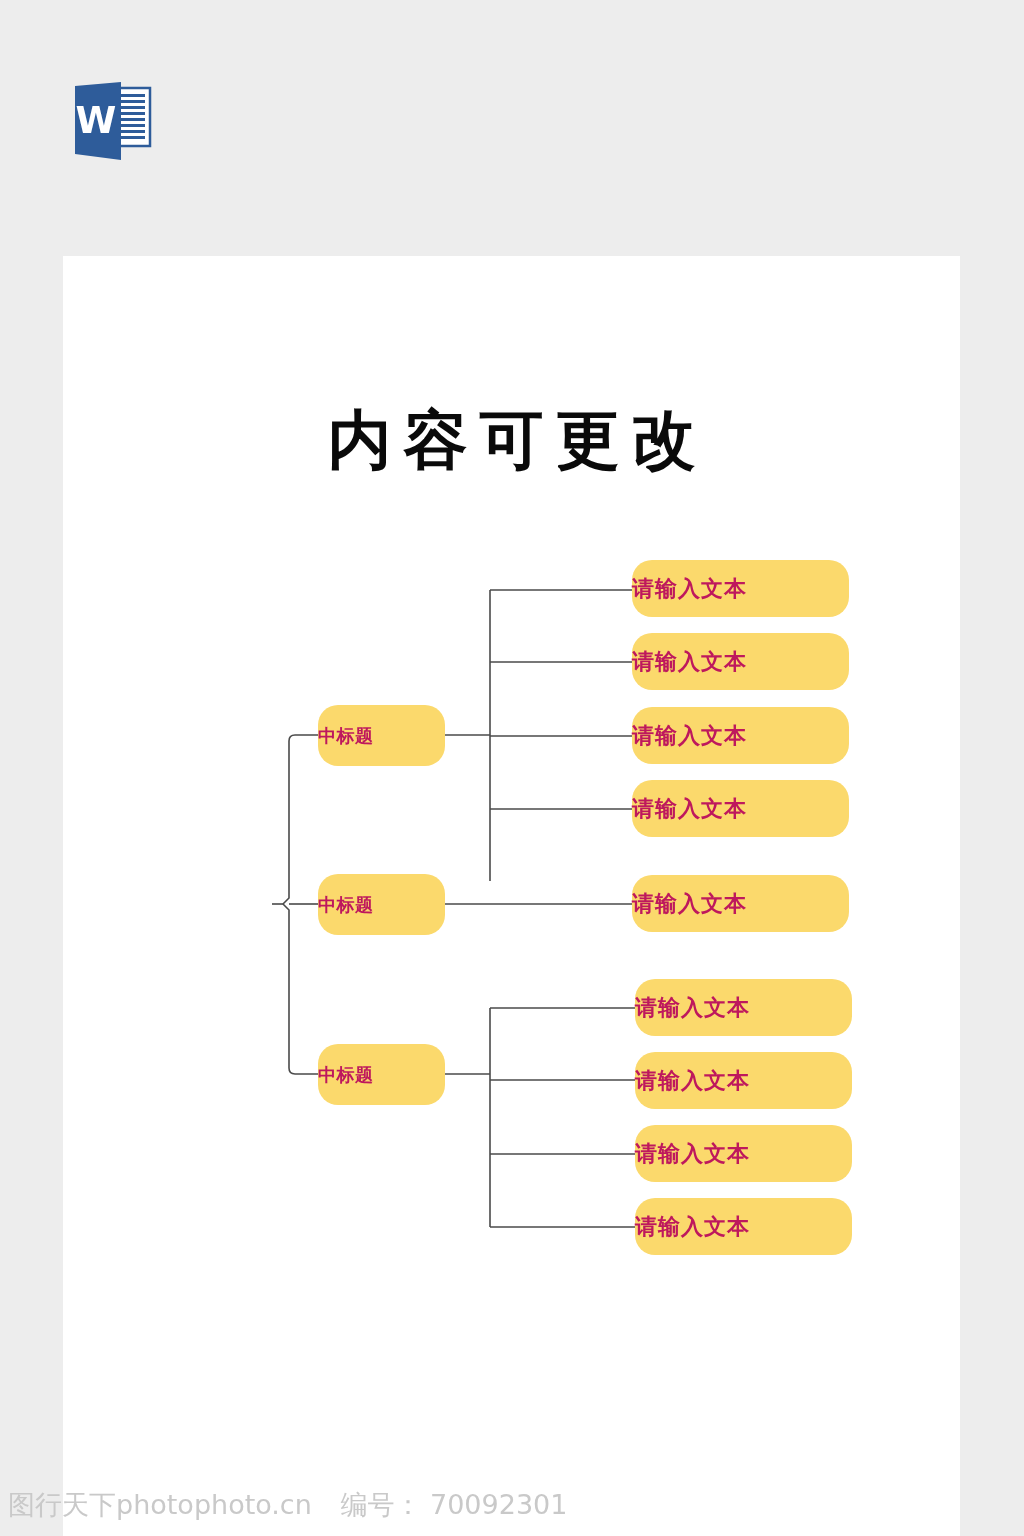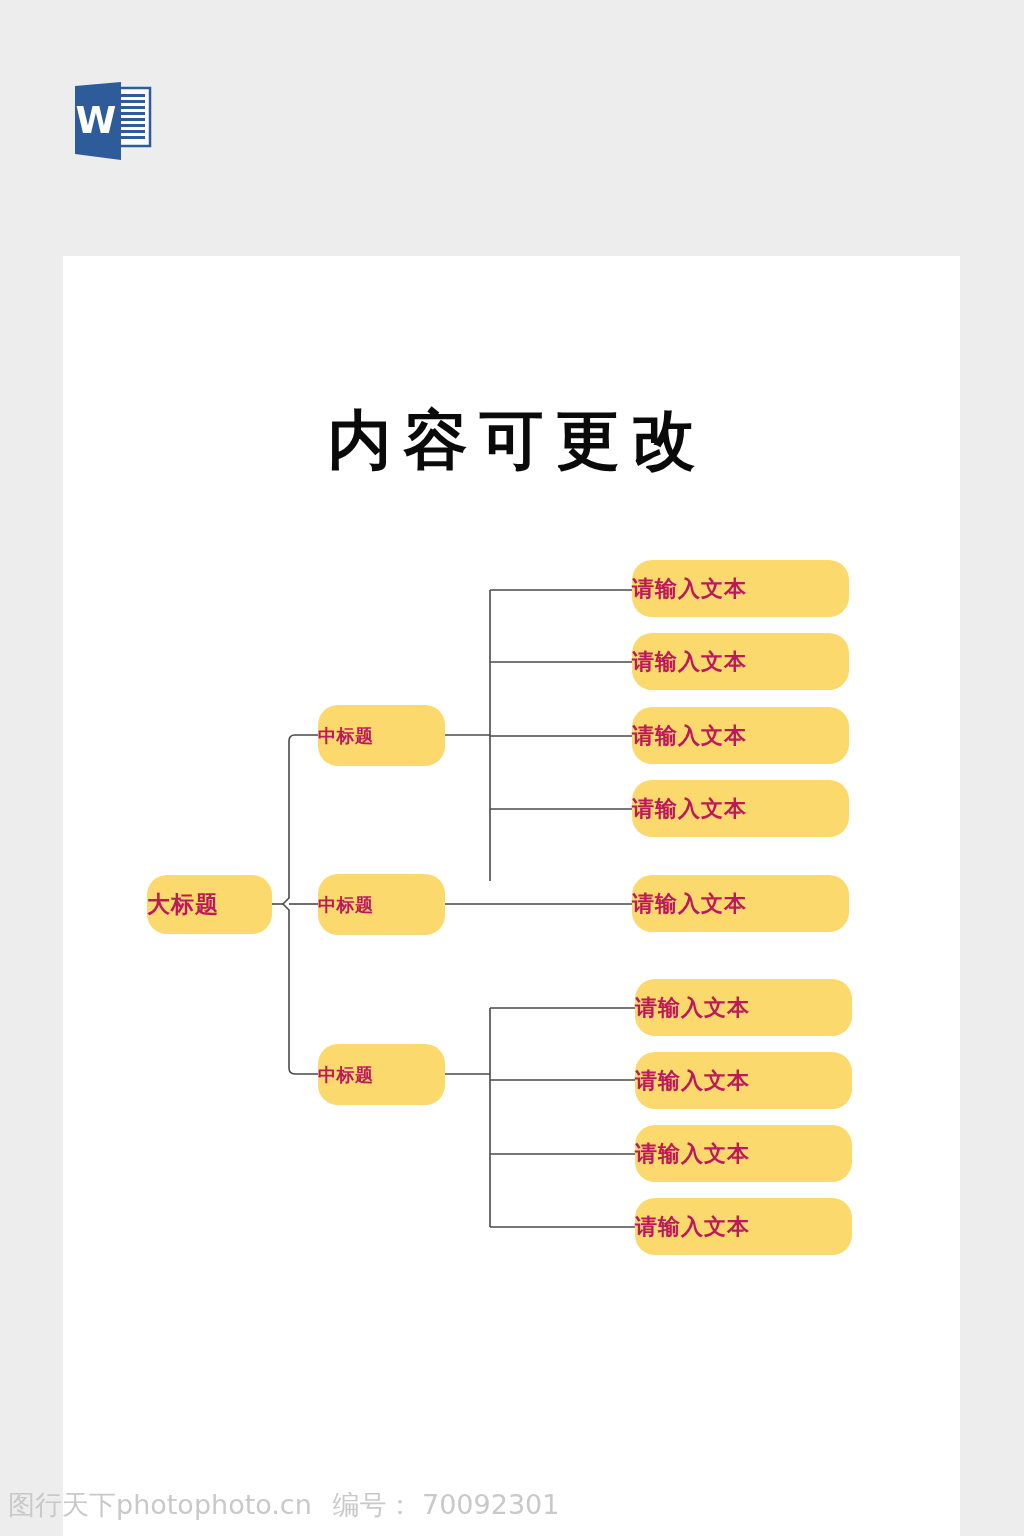--- a/index.html
+++ b/index.html
@@ -110,21 +110,21 @@
   
   #watermark {
     position: absolute;
     left: 8px; top: 1487px;
     font-size: 27px;
     color: #c9c9c9;
     letter-spacing: 0px;
     white-space: nowrap;
     font-family: "DejaVu Sans", "Liberation Sans", sans-serif;
   }
-  #watermark .wm-num { margin-left: 12px; text-align: center; }
+  #watermark .wm-num { margin-left: 20px; text-align: center; }
 </style>
 </head>
 <body>
 
 <div id="header-band">
 
   <div id="word-icon">
     <svg width="104" height="84" viewBox="0 0 104 84" xmlns="http://www.w3.org/2000/svg">
 
       <rect x="47" y="6" width="40" height="58" fill="#ffffff" stroke="#2e5c9a" stroke-width="2.5"></rect>
@@ -174,23 +174,20 @@
 
         <path d="M382 818 L427 818"></path>
         <path d="M427 752 L427 971"></path>
         <path d="M427 752 L572 752"></path>
         <path d="M427 824 L572 824"></path>
         <path d="M427 898 L572 898"></path>
         <path d="M427 971 L572 971"></path>
       </g>
     </svg>
 
-    <div class="node node-root" style="left:84px; top:619px; width:125px; height:59px;">
-      <span>大标题</span>
-    </div>
 
     <div class="node node-mid" style="left:255px; top:449px; width:127px; height:61px;">
       <span>中标题</span>
     </div>
 
     <div class="node node-mid" style="left:255px; top:618px; width:127px; height:61px;">
       <span>中标题</span>
     </div>
 
     <div class="node node-mid" style="left:255px; top:788px; width:127px; height:61px;">

